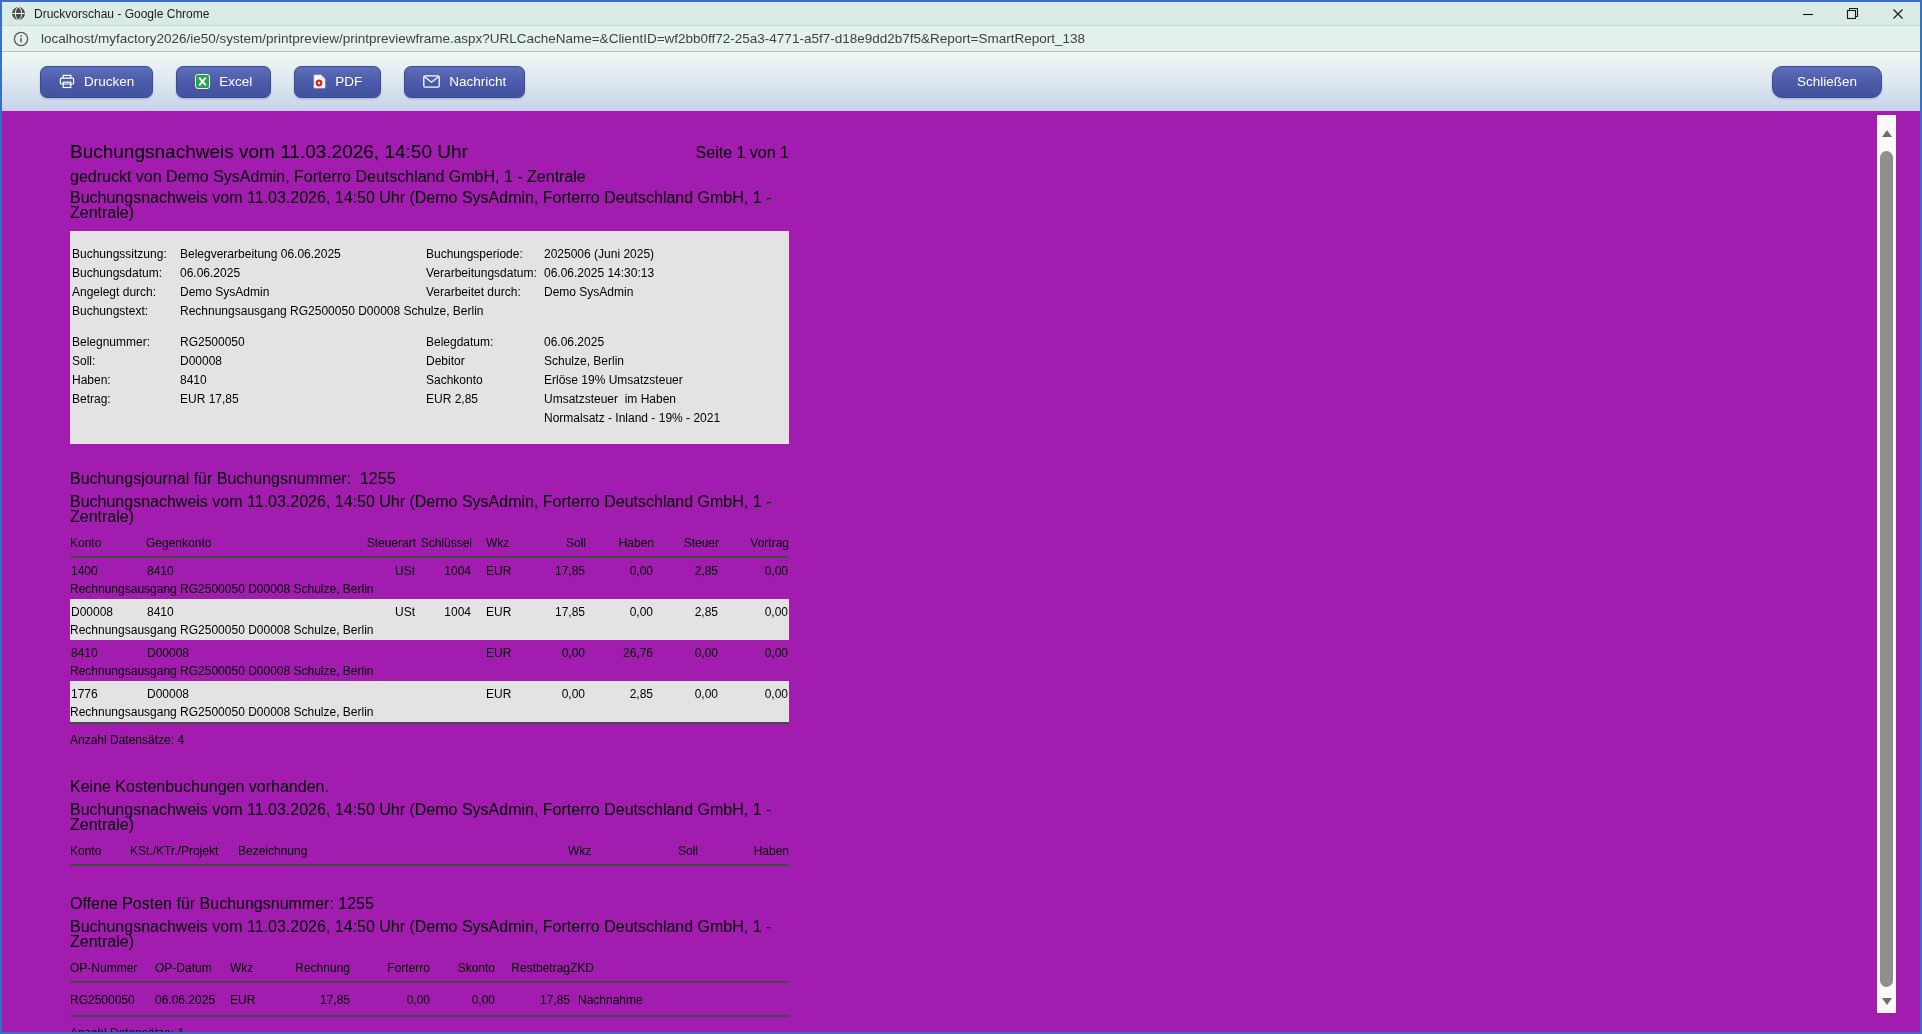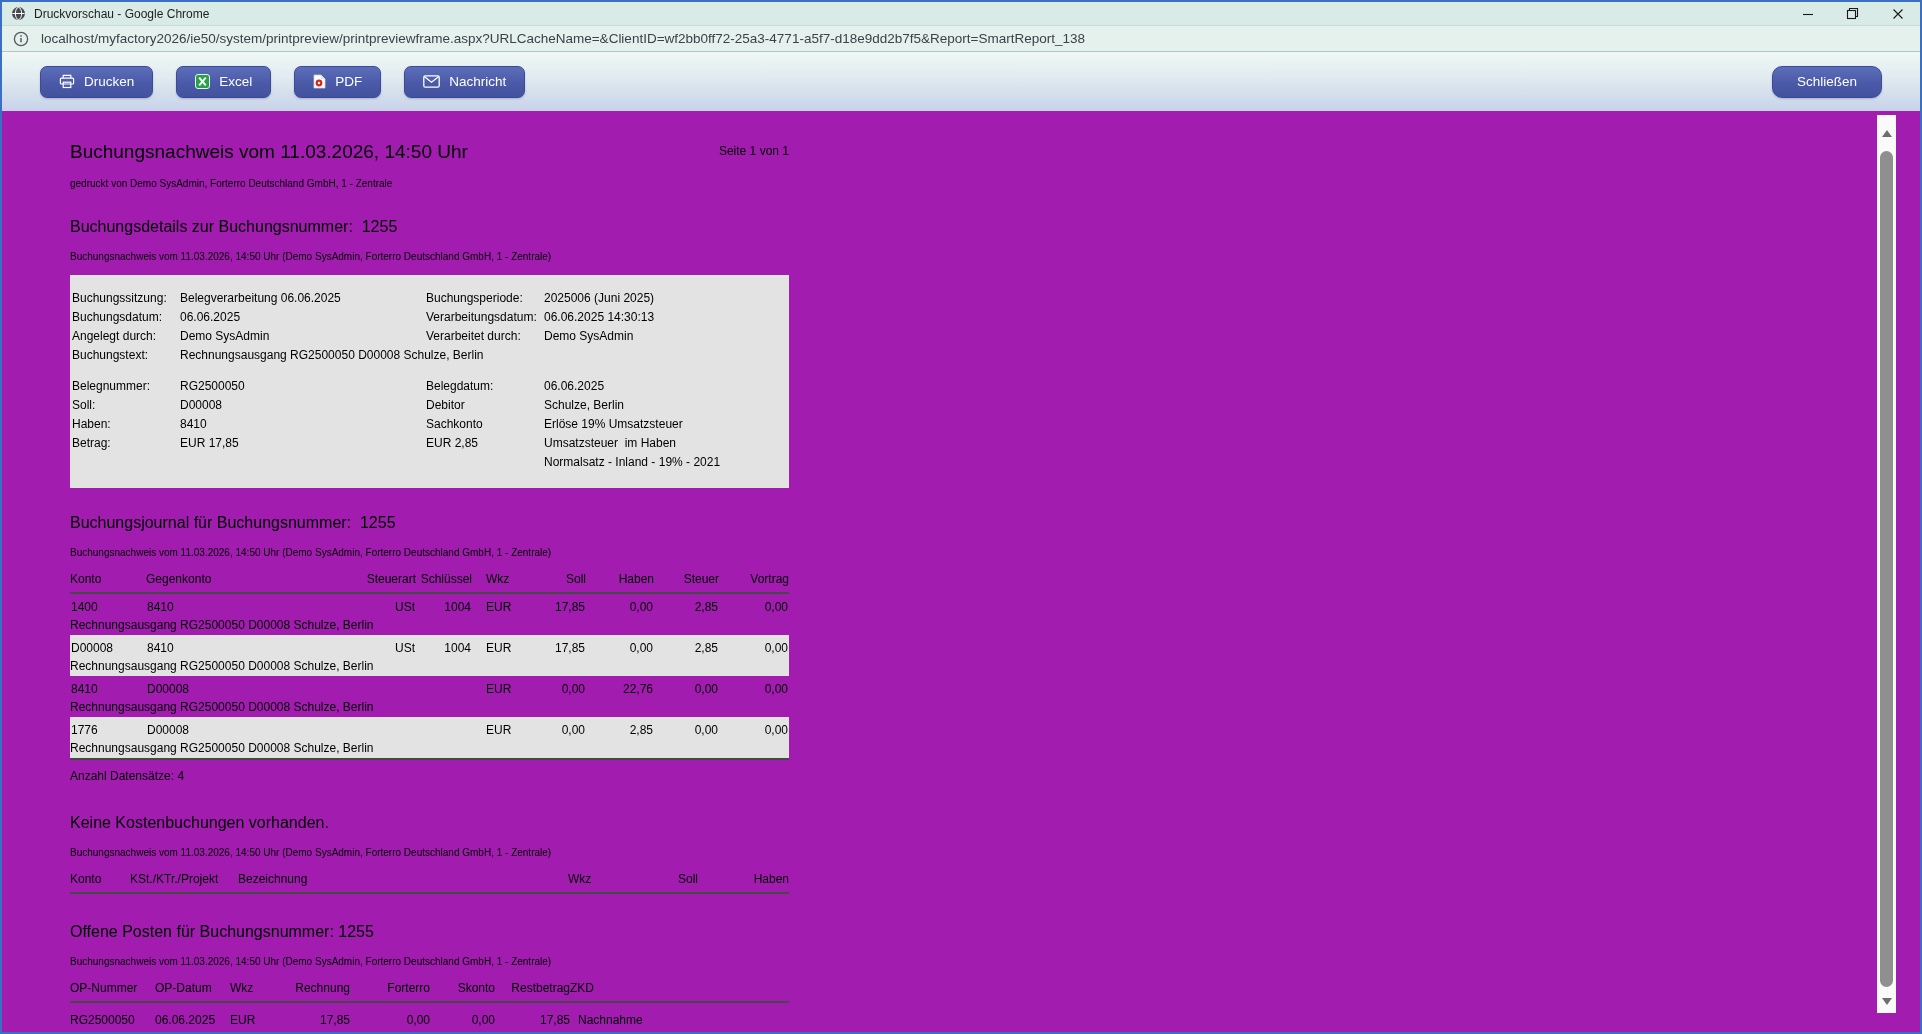--- a/index.html
+++ b/index.html
@@ -43,22 +43,22 @@
     display:flex;align-items:center;gap:9px;cursor:pointer;
     box-shadow:0 1px 2px rgba(40,60,120,.25);
   }
   .tb .ticon{display:flex;align-items:center;}
   .tb.closebtn{margin-left:auto;padding:0 24px;border-radius:10px;}
   
   .content{flex:1;position:relative;background:#a21caf;overflow:hidden;}
   .report{position:absolute;left:68px;top:30px;width:719px;color:#000;}
   .titlerow{display:flex;justify-content:space-between;align-items:flex-start;}
   .rtitle{font-size:19px;line-height:22px;}
-  .pageno{font-size:12px;padding-top:3px;text-align:right;}
-  .sub{font-size:10px;margin-top:13px;line-height:15px;}
+  .pageno{font-size:16px;padding-top:3px;text-align:right;}
+  .sub{font-size:16px;margin-top:6px;line-height:15px;}
   .h2{font-size:16px;line-height:19px;font-weight:400;white-space:pre;}
   .mt-details{margin-top:26px;}
   .mt-journal{margin-top:25px;}
   .mt-costs{margin-top:30px;}
   .mt-open{margin-top:28px;}
   
   .graybox{
     margin-top:11px;background:#e3e3e3;padding:14px 0 16px 2px;
     font-size:12px;line-height:19px;
   }
@@ -188,21 +188,20 @@
 
   <div class="content">
     <div class="report">
 
       <div class="titlerow">
         <div class="rtitle">Buchungsnachweis vom 11.03.2026, 14:50 Uhr</div>
         <div class="pageno">Seite 1 von 1</div>
       </div>
       <div class="sub">gedruckt von Demo SysAdmin, Forterro Deutschland GmbH, 1 - Zentrale</div>
 
-      <div class="h2 mt-details">Buchungsdetails zur Buchungsnummer:  1255</div>
       <div class="sub">Buchungsnachweis vom 11.03.2026, 14:50 Uhr (Demo SysAdmin, Forterro Deutschland GmbH, 1 - Zentrale)</div>
 
       <div class="graybox">
         <div class="drow">
           <span>Buchungssitzung:</span>
           <span>Belegverarbeitung 06.06.2025</span>
           <span>Buchungsperiode:</span>
           <span>2025006 (Juni 2025)</span>
         </div>
         <div class="drow">
@@ -308,21 +307,21 @@
           <tr class="desc alt">
             <td colspan="9">Rechnungsausgang RG2500050 D00008 Schulze, Berlin</td>
           </tr>
           <tr class="vals">
             <td class="l">8410</td>
             <td class="l">D00008</td>
             <td class="r"></td>
             <td class="r"></td>
             <td class="wkzc">EUR</td>
             <td class="r">0,00</td>
-            <td class="r">22,76</td>
+            <td class="r">26,76</td>
             <td class="r">0,00</td>
             <td class="r">0,00</td>
           </tr>
           <tr class="desc">
             <td colspan="9">Rechnungsausgang RG2500050 D00008 Schulze, Berlin</td>
           </tr>
           <tr class="vals alt">
             <td class="l">1776</td>
             <td class="l">D00008</td>
             <td class="r"></td>

